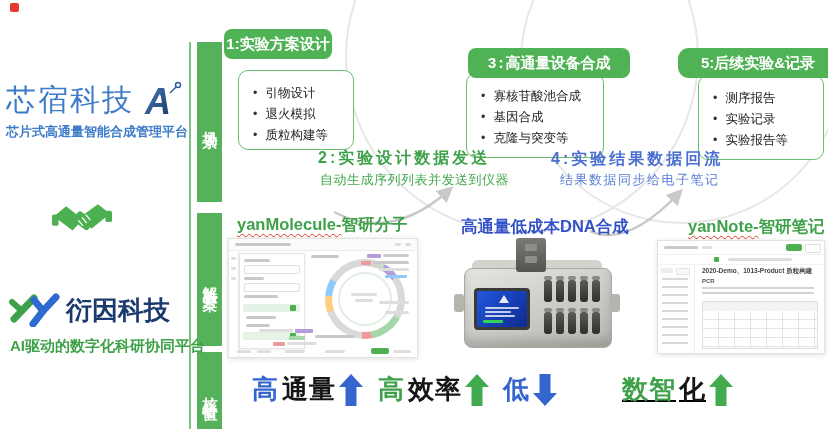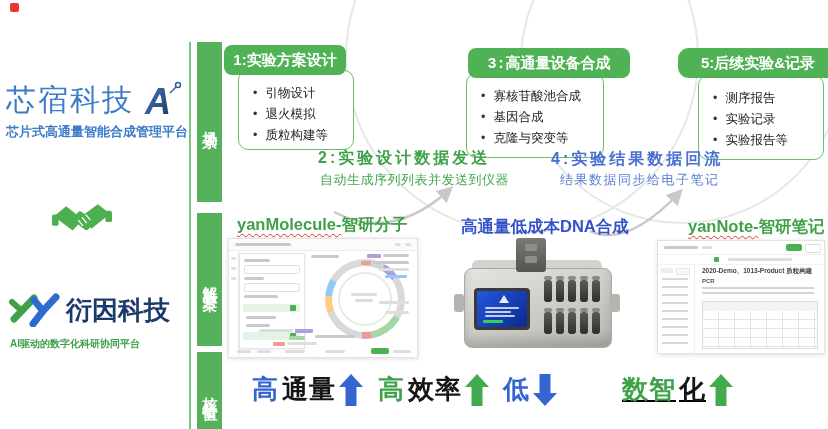--- a/index.html
+++ b/index.html
@@ -11,38 +11,38 @@
   .deco-circle{position:absolute;border:2px solid #e7e7e7;border-radius:50%;z-index:0;}
 
   
   .red-dot{left:10px;top:3px;width:9px;height:9px;background:#e8392e;border-radius:2px;z-index:2;}
   .xinsu-name{left:6px;top:80px;font-size:30px;color:#3e7bc8;letter-spacing:2px;z-index:2;}
   .xinsu-tag{left:6px;top:123px;font-size:13px;font-weight:bold;color:#3e7bc8;z-index:2;}
   .xinsu-icon{left:141px;top:78px;z-index:2;}
   .handshake{left:52px;top:201px;z-index:2;}
   .yanyin-mark{left:8px;top:291px;z-index:2;}
   .yanyin-name{left:66px;top:293px;font-size:26px;font-weight:bold;color:#1a3a6e;z-index:2;}
-  .yanyin-tag{left:10px;top:337px;font-size:10px;font-weight:bold;color:#3fa14a;z-index:2;}
+  .yanyin-tag{left:10px;top:337px;font-size:15px;font-weight:bold;color:#3fa14a;z-index:2;}
 
   
   .rail-line{left:189px;top:42px;width:2px;height:387px;background:#7cc47f;z-index:1;}
   .rail-seg{left:197px;width:25px;background:#56b25a;z-index:1;display:flex;align-items:center;justify-content:center;}
   .rail-seg span{writing-mode:vertical-rl;text-orientation:upright;color:#fff;font-size:15px;font-weight:bold;letter-spacing:3px;}
   .seg-scene{top:42px;height:160px;}
   .seg-solution{top:213px;height:133px;}
   .seg-value{top:352px;height:77px;}
 
   
   .fbox-header{background:#4fb254;color:#fff;font-size:15px;font-weight:bold;border-radius:8px;
                display:flex;align-items:center;justify-content:center;z-index:4;}
   .fbox-card{background:#fff;border:1.5px solid #6abf6e;border-radius:10px;z-index:3;}
   .fbox-card ul{list-style:none;margin:0;padding:12px 0 0 14px;}
   .fbox-card li{font-size:12.5px;color:#222;line-height:21px;white-space:nowrap;}
   .fbox-card li::before{content:"•";margin-right:8px;color:#333;}
-  .h1{left:224px;top:45px;width:122px;height:30px;}
+  .h1{left:224px;top:29px;width:108px;height:30px;}
   .c1{left:238px;top:70px;width:114px;height:78px;}
   .h3{left:468px;top:48px;width:162px;height:30px;font-family:Liberation Mono, monospace;}
   .c3{left:466px;top:73px;width:136px;height:83px;}
   .h5{left:678px;top:48px;width:160px;height:30px;border-radius:11px;}
   .c5{left:698px;top:75px;width:124px;height:83px;}
 
   .step-title{font-size:16px;font-weight:bold;letter-spacing:3px;z-index:3;white-space:nowrap;}
   .step-sub{font-size:13px;z-index:3;white-space:nowrap;}
   .step2-title{left:318px;top:148px;color:#3fa14a;}
   .step2-sub{left:320px;top:171px;color:#43a84e;letter-spacing:0.5px;}

